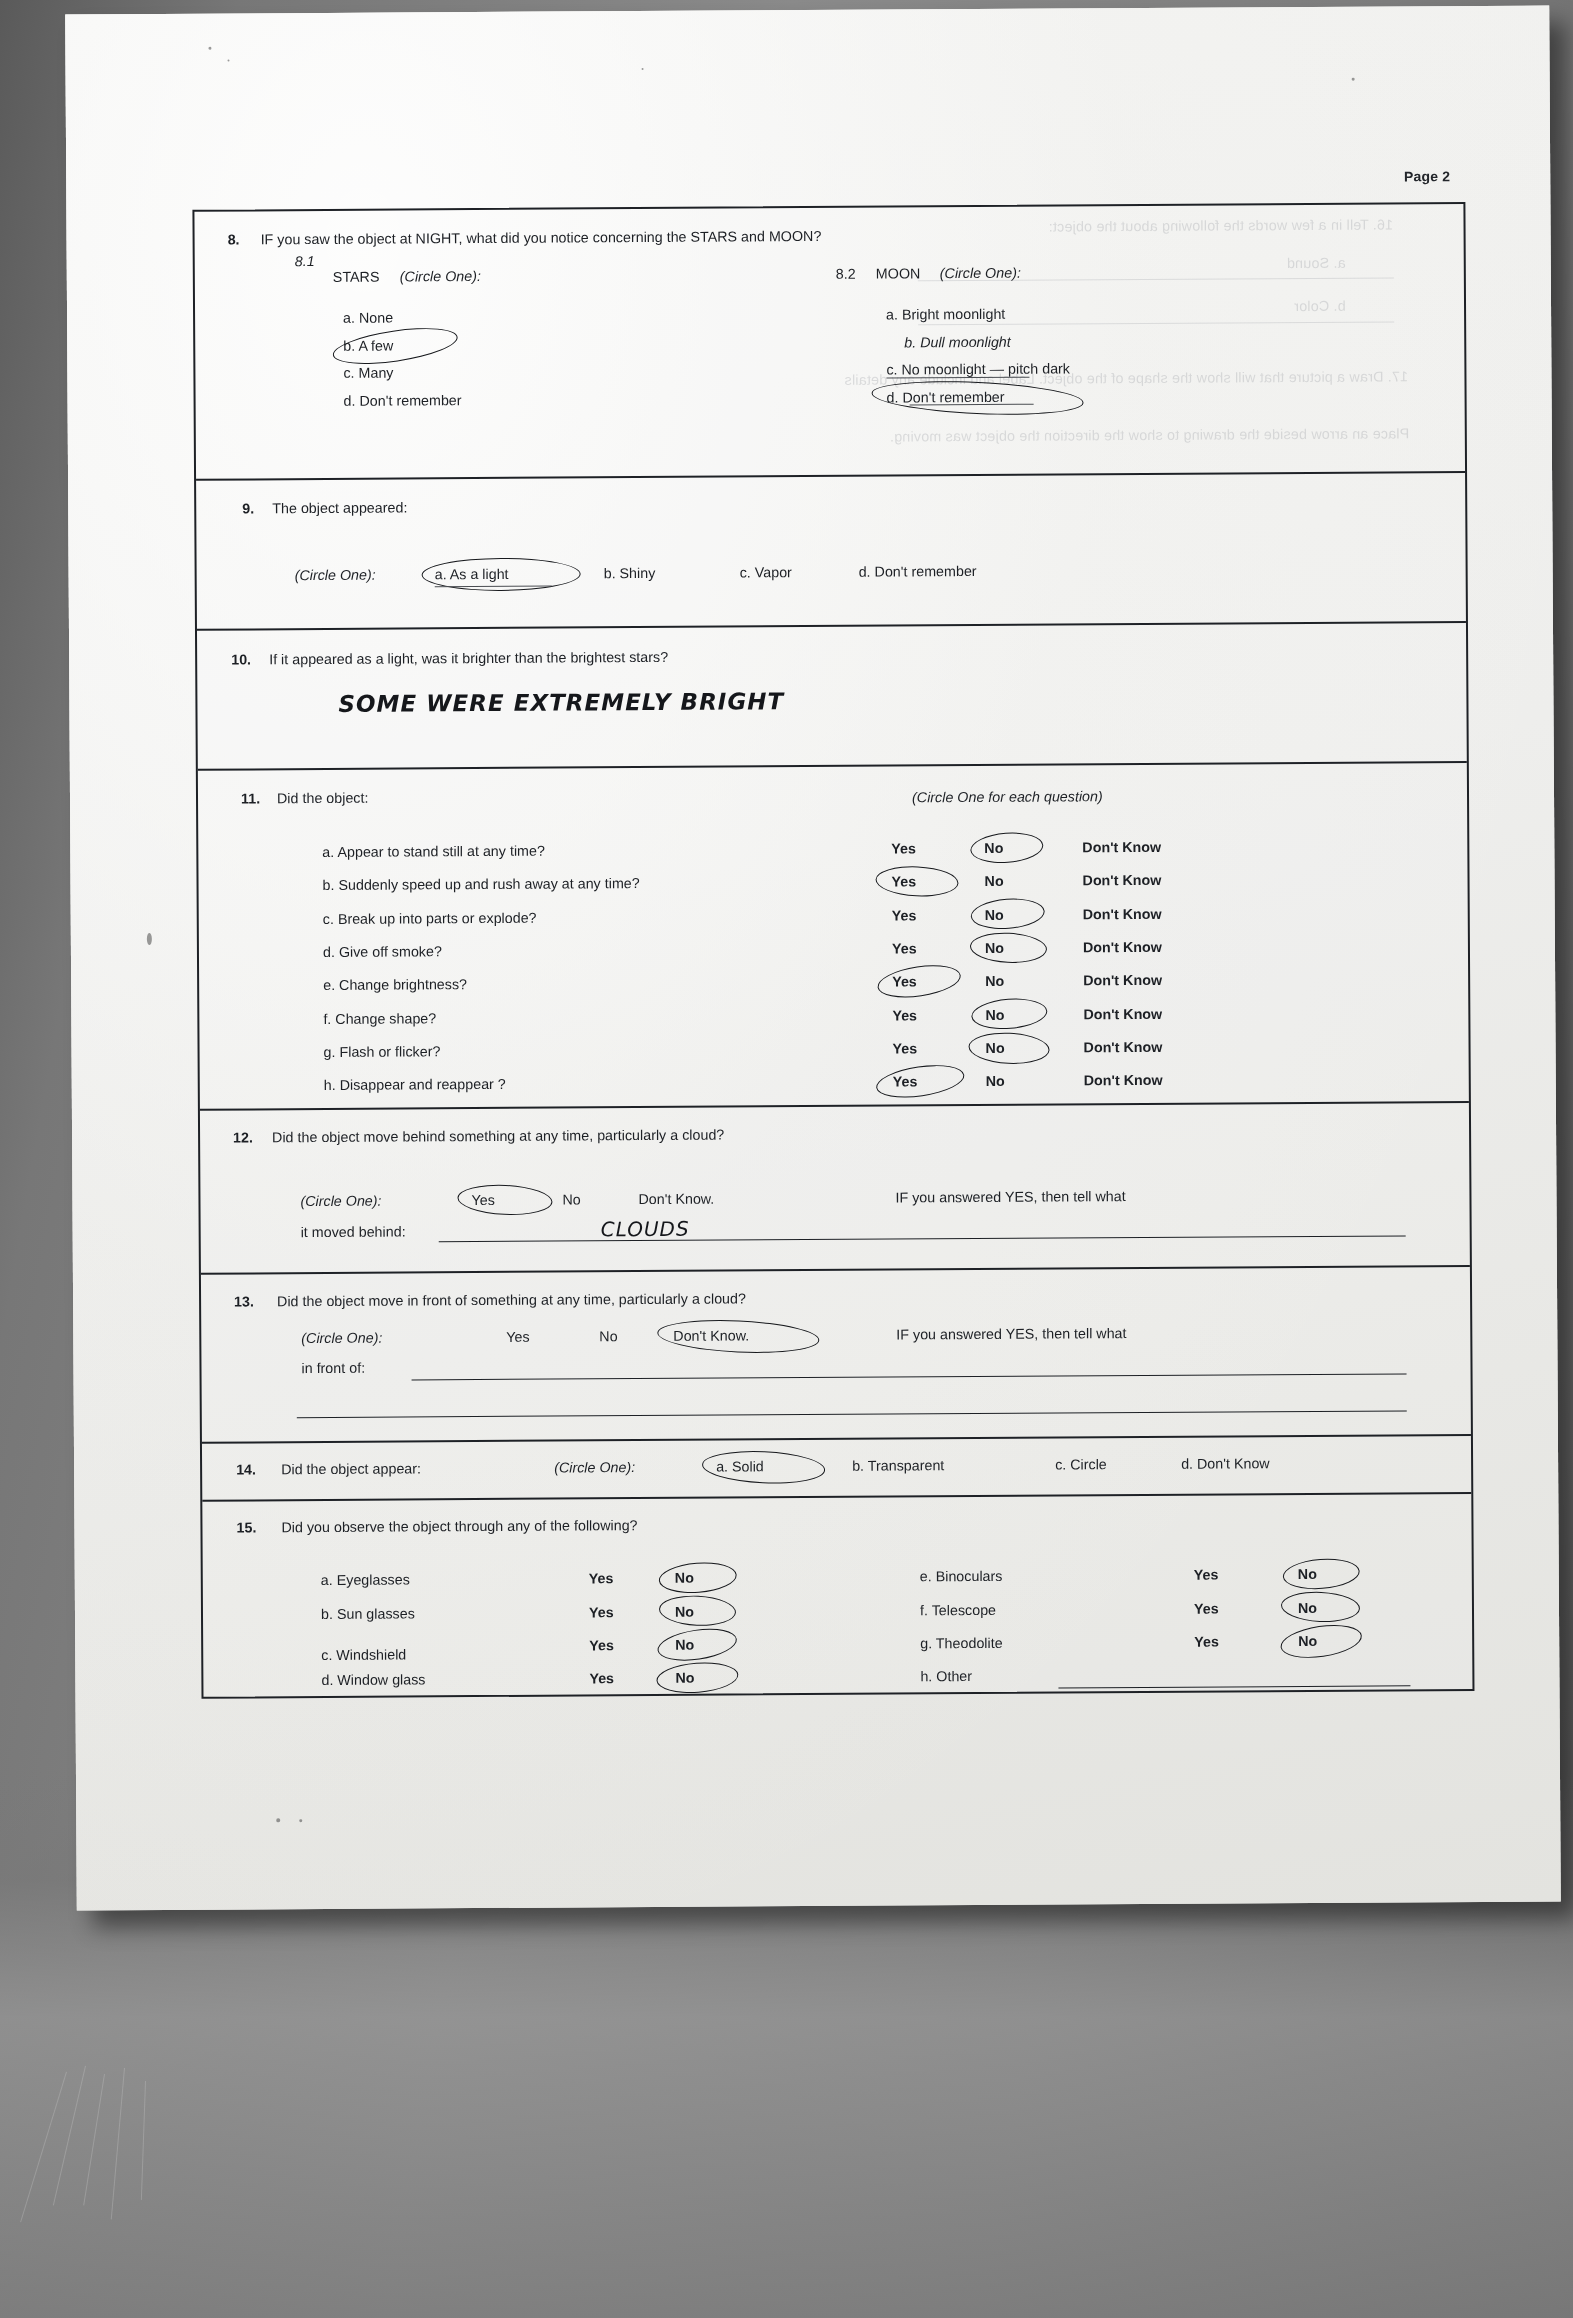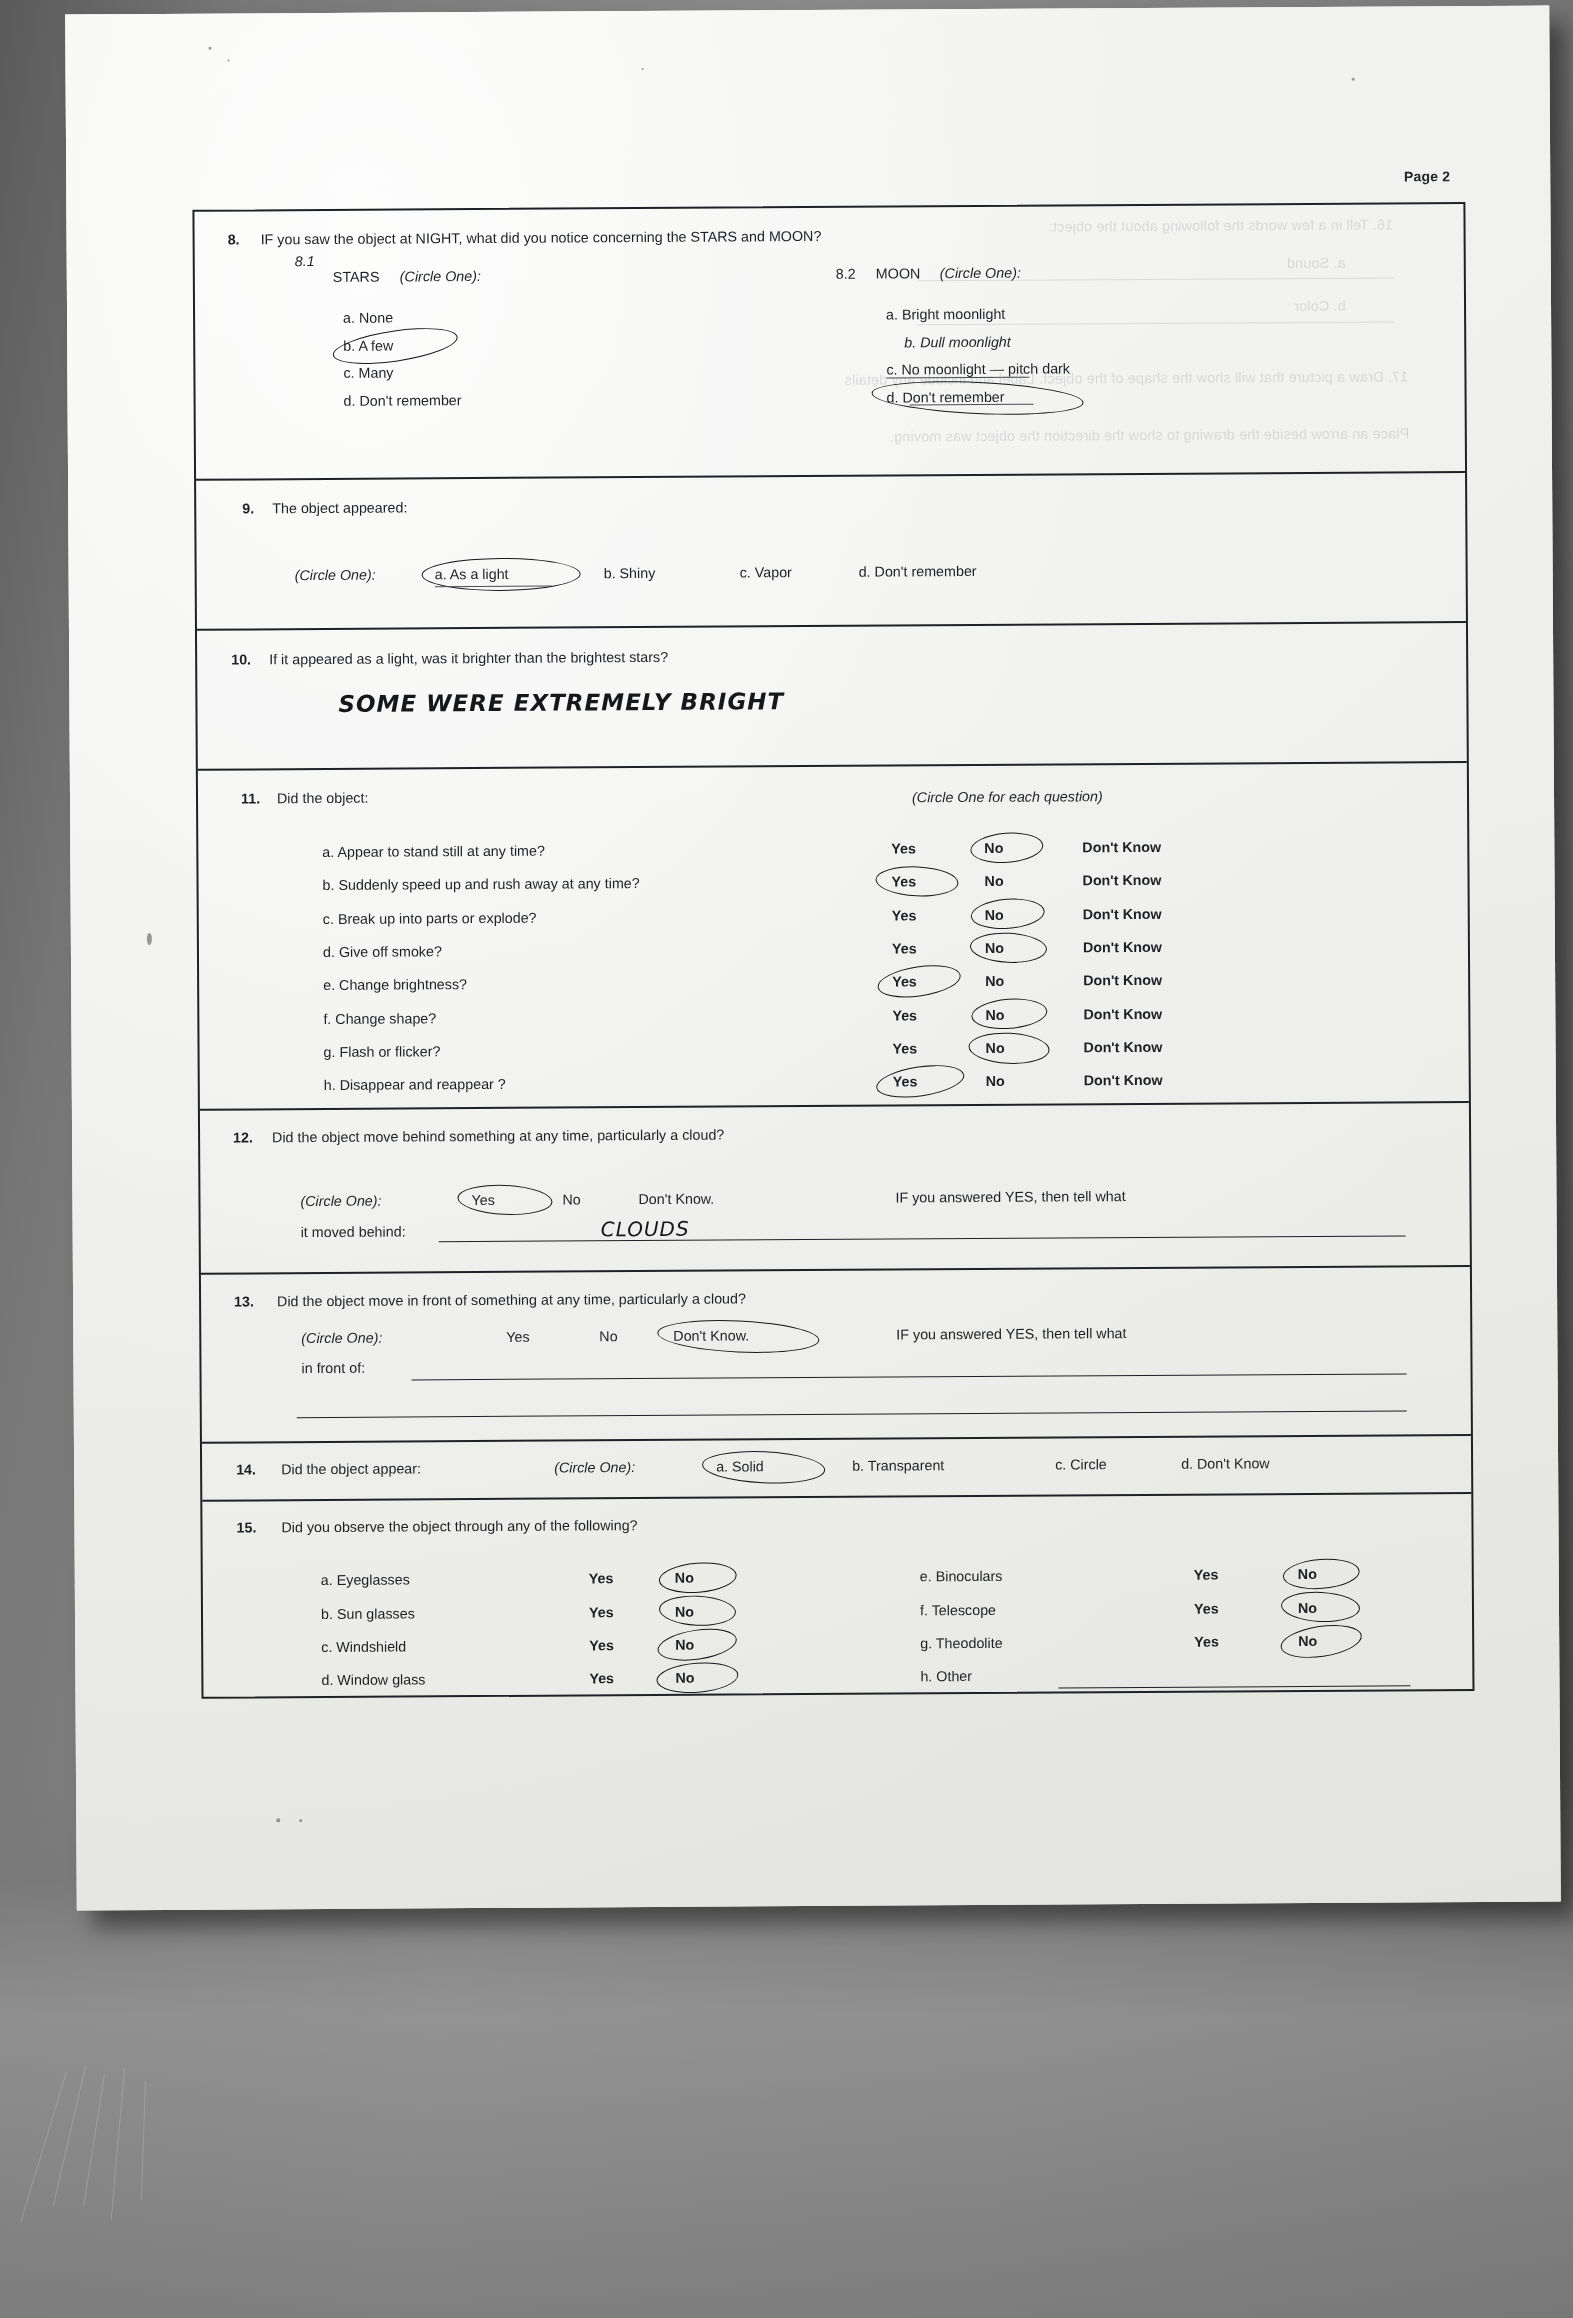--- a/index.html
+++ b/index.html
@@ -338,21 +338,21 @@
       <div class="t" style="left:118px; top:71px;">a.   Eyeglasses</div>
       <div class="t bold" style="left:386px; top:71px;">Yes</div>
       <div class="t bold" style="left:472px; top:71px;">No</div>
       <div class="ellipse" style="left:456px; top:64px; width:76px; height:28px;"></div>
 
       <div class="t" style="left:118px; top:105px;">b.  Sun glasses</div>
       <div class="t bold" style="left:386px; top:105px;">Yes</div>
       <div class="t bold" style="left:472px; top:105px;">No</div>
       <div class="ellipse r2" style="left:456px; top:97px; width:75px; height:28px;"></div>
 
-      <div class="t" style="left:118px; top:138px;">c.  Windshield</div>
+      <div class="t" style="left:118px; top:146px;">c.  Windshield</div>
       <div class="t bold" style="left:386px; top:138px;">Yes</div>
       <div class="t bold" style="left:472px; top:138px;">No</div>
       <div class="ellipse r3" style="left:454px; top:131px; width:78px; height:28px;"></div>
 
       <div class="t" style="left:118px; top:171px;">d.  Window glass</div>
       <div class="t bold" style="left:386px; top:171px;">Yes</div>
       <div class="t bold" style="left:472px; top:171px;">No</div>
       <div class="ellipse" style="left:453px; top:164px; width:80px; height:28px;"></div>
 
       <div class="t" style="left:717px; top:71px;">e.   Binoculars</div>

